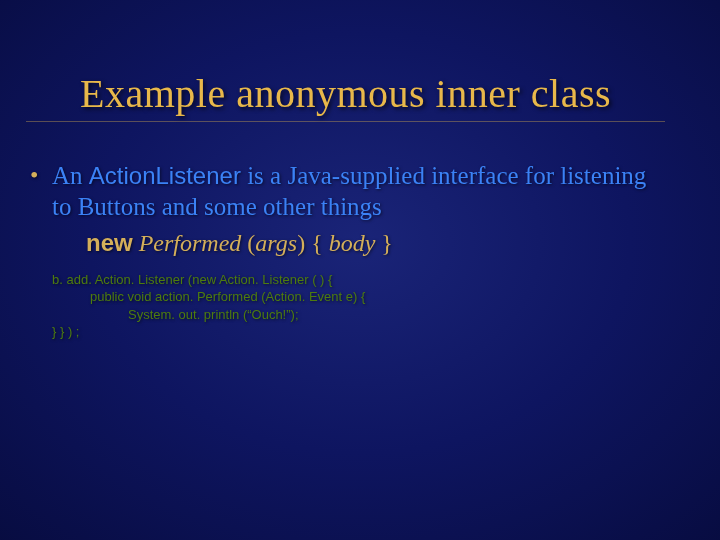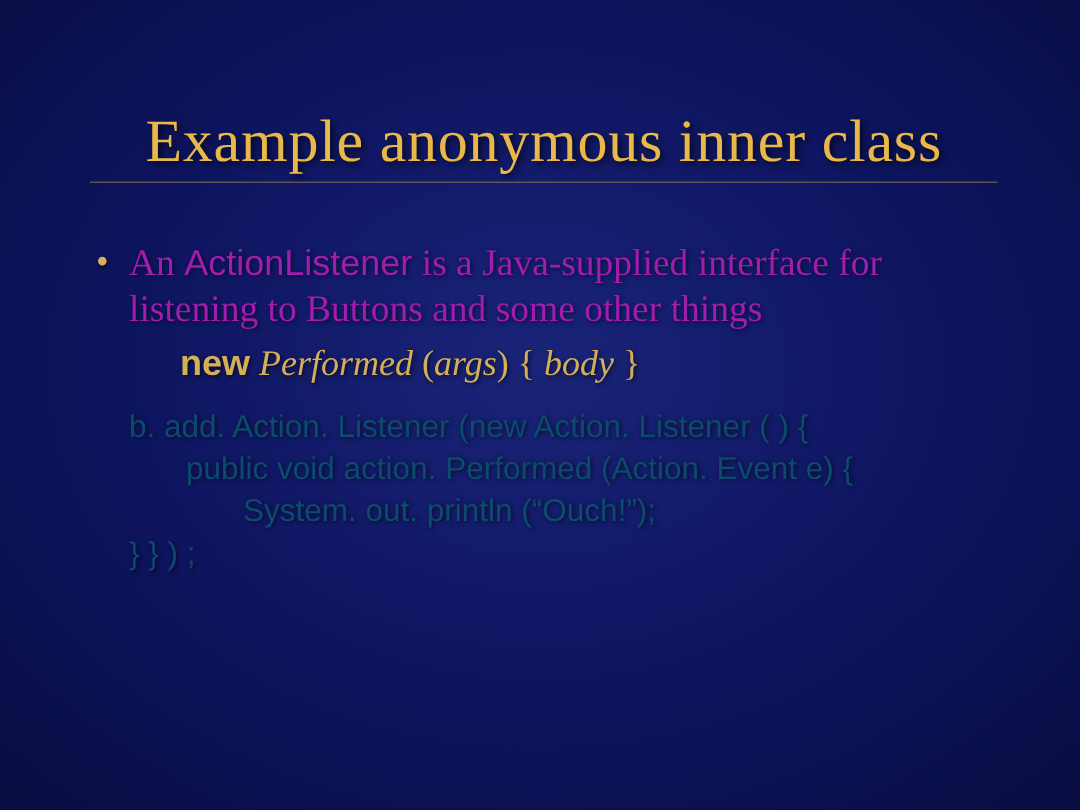--- a/index.html
+++ b/index.html
@@ -9,21 +9,21 @@
     height: 540px;
     overflow: hidden;
   }
   body {
     background: radial-gradient(ellipse 900px 700px at 50% 45%, #1a2478 0%, #0e1560 30%, #060a3a 65%, #020420 100%);
     font-family: 'Times New Roman', Times, serif;
     color: #d4af5a;
   }
   .slide {
     box-sizing: border-box;
-    padding: 70px 55px 40px 60px;
+    padding: 70px 55px 40px 26px;
     width: 100%;
     height: 100%;
   }
   h1.title {
     font-size: 40px;
     font-weight: normal;
     color: #e8b84a;
     margin: 0 0 38px 0;
     padding: 0 0 4px 0;
     text-align: center;
@@ -32,21 +32,21 @@
     letter-spacing: 0.5px;
   }
   ul.top {
     list-style: none;
     padding: 0;
     margin: 0;
   }
   ul.top > li {
     font-size: 25px;
     line-height: 1.25;
-    color: #a21caf;
+    color: #3b82f6;
     margin-bottom: 6px;
     padding-left: 26px;
     position: relative;
     text-shadow: 1px 1px 3px rgba(0,0,0,0.6);
   }
   ul.top > li::before {
     content: "•";
     position: absolute;
     left: 4px;
     top: 0;
@@ -66,23 +66,23 @@
   .syntax-line .kw {
     font-family: Arial, Helvetica, sans-serif;
     font-weight: bold;
   }
   .syntax-line .it {
     font-style: italic;
   }
   .code-block {
     margin: 10px 0 14px 26px;
     font-family: Arial, Helvetica, sans-serif;
-    font-size: 21px;
+    font-size: 13px;
     line-height: 1.35;
-    color: #0c4a6e;
+    color: #4d7c0f;
     text-shadow: 1px 1px 3px rgba(0,0,0,0.6);
   }
   .code-block .line1 { margin-left: 0; }
   .code-block .line2 { margin-left: 38px; }
   .code-block .line3 { margin-left: 76px; }
   .code-block .line4 { margin-left: 0; }
 </style>
 </head>
 <body>
 

